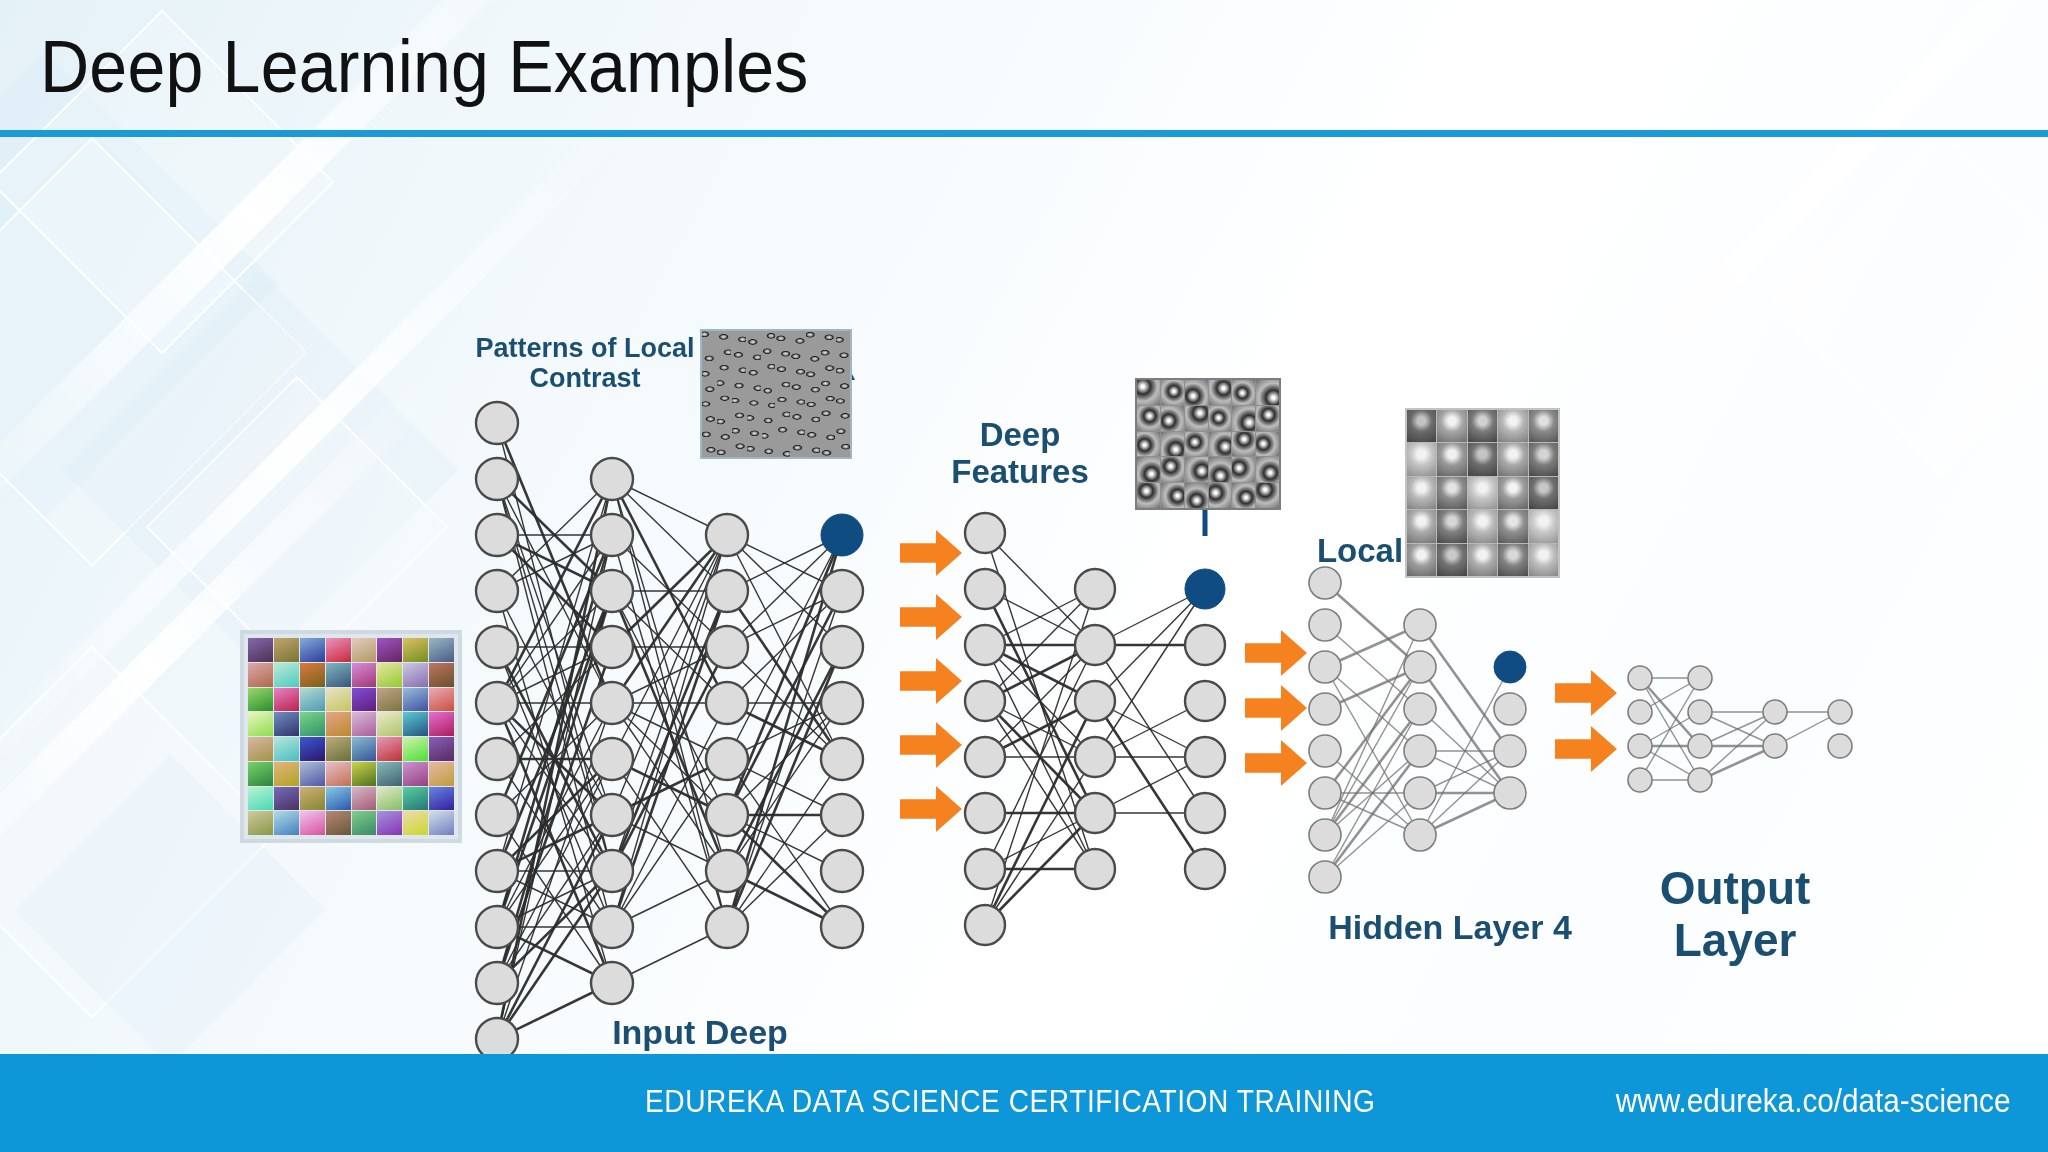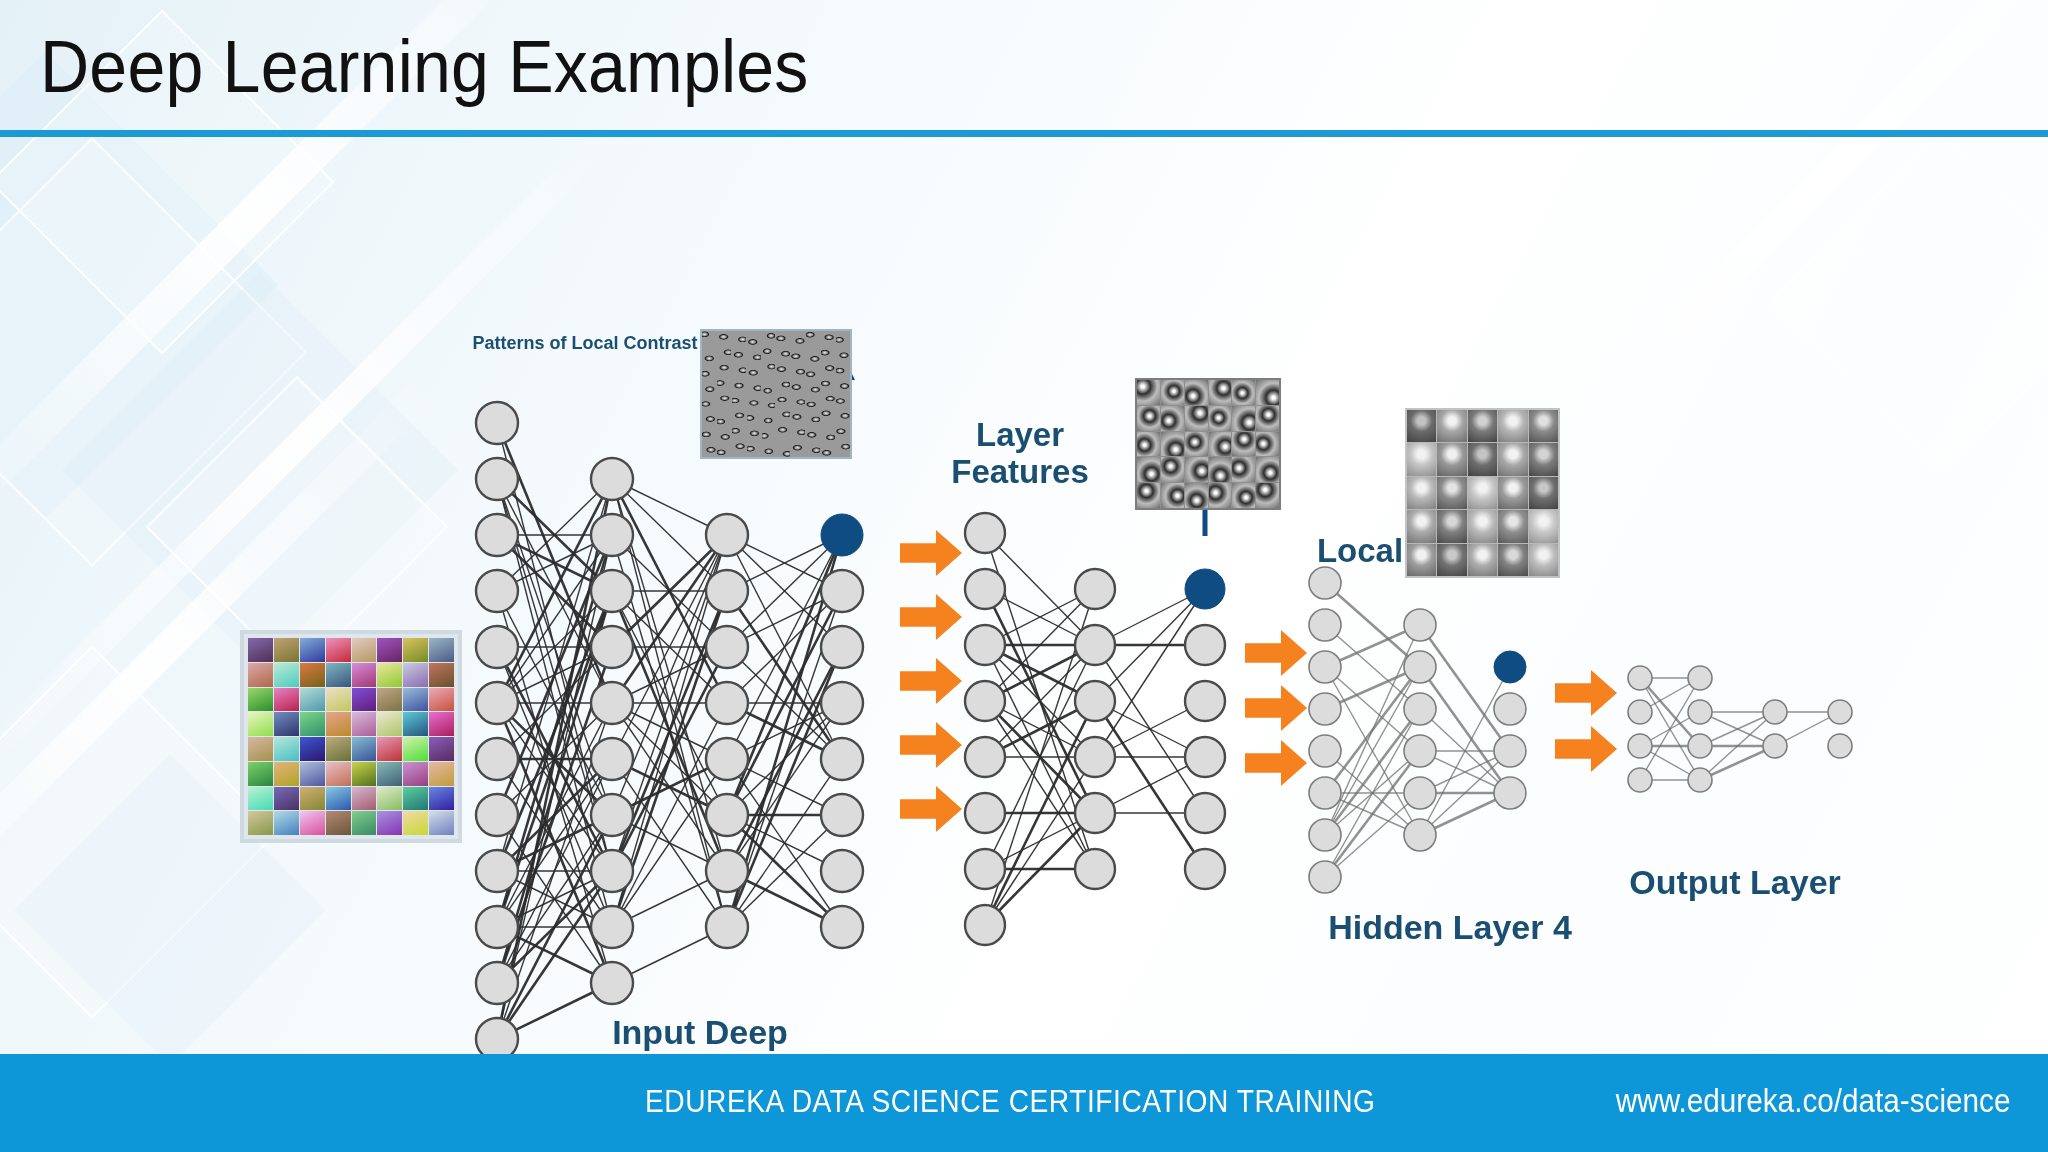--- a/index.html
+++ b/index.html
@@ -33,27 +33,27 @@
   #footer-title{position:absolute;left:645px;top:29px;color:#fff;font-size:32px;letter-spacing:.6px;
      font-family:"Liberation Sans Narrow","Liberation Sans",sans-serif;transform:scaleX(.88);transform-origin:left center;}
   #footer-url{position:absolute;right:38px;top:28px;color:#fff;font-size:33px;
      font-family:"Liberation Sans Narrow","Liberation Sans",sans-serif;transform:scaleX(.9);transform-origin:right center;}
 
   
   #diagram{position:absolute;left:0;top:133px;width:2048px;height:921px;}
   #nn-svg{position:absolute;left:0;top:0;width:2048px;height:921px;}
 
   .anno{position:absolute;color:#1b4f72;font-weight:700;line-height:1.12;text-align:center;}
-  #label-patterns{left:470px;top:200px;width:230px;font-size:18px;color:#1b4f72;}
+  #label-patterns{left:470px;top:200px;width:230px;font-size:27px;color:#1b4f72;}
   #label-face-features{left:930px;top:284px;width:180px;font-size:33px;}
   #label-face{left:1305px;top:400px;width:110px;font-size:33px;}
   #label-input-layer{left:580px;top:880px;width:240px;font-size:34px;}
   #label-hidden1{left:955px;top:845px;width:280px;font-size:34px;}
   #label-hidden2{left:1300px;top:775px;width:300px;font-size:34px;}
-  #label-output{left:1595px;top:730px;width:280px;font-size:34px;}
+  #label-output{left:1595px;top:730px;width:280px;font-size:46px;}
 
   #caption{position:absolute;left:0;top:975px;width:2048px;text-align:center;font-size:32px;color:#111;}
   #caption .cap-key{font-weight:700;}
   #caption .cap-val{font-style:italic;font-weight:400;}
 
   
   .tile-img{position:absolute;box-sizing:border-box;}
   #img-input-faces{left:240px;top:497px;width:222px;height:213px;
      border:4px solid #cfd9e2;background:#dfe6ec;padding:4px;}
   #img-patterns{left:700px;top:196px;width:152px;height:130px;border:2px solid #9fb6c6;background:#9a9a9a;}
@@ -645,21 +645,21 @@
           <span style="background: radial-gradient(circle at 50% 34%, rgb(242, 242, 242) 16%, rgb(201, 201, 201) 42%, rgb(145, 145, 145) 100%);"></span>
           <span style="background: radial-gradient(circle at 50% 34%, rgb(242, 242, 242) 16%, rgb(158, 158, 158) 42%, rgb(102, 102, 102) 100%);"></span>
           <span style="background: radial-gradient(circle at 50% 34%, rgb(201, 201, 201) 16%, rgb(115, 115, 115) 42%, rgb(66, 66, 66) 100%);"></span>
           <span style="background: radial-gradient(circle at 50% 34%, rgb(242, 242, 242) 16%, rgb(173, 173, 173) 42%, rgb(117, 117, 117) 100%);"></span>
           <span style="background: radial-gradient(circle at 50% 34%, rgb(217, 217, 217) 16%, rgb(130, 130, 130) 42%, rgb(74, 74, 74) 100%);"></span>
           <span style="background: radial-gradient(circle at 50% 34%, rgb(242, 242, 242) 16%, rgb(189, 189, 189) 42%, rgb(133, 133, 133) 100%);"></span>
         </div>
     </div>
 
     <div class="anno" id="label-patterns">Patterns of Local Contrast</div>
-    <div class="anno" id="label-face-features">Layer Features</div>
+    <div class="anno" id="label-face-features">Deep Features</div>
     <div class="anno" id="label-face">Local</div>
     <div class="anno" id="label-input-layer">Input Deep</div>
     <div class="anno" id="label-hidden2">Hidden Layer 4</div>
     <div class="anno" id="label-output">Output Layer</div>
 
     <div id="caption">
       <span class="cap-key">Figure:</span><span class="cap-val"> Face Recognition using Deep Learning</span>
     </div>
   </div>
 

